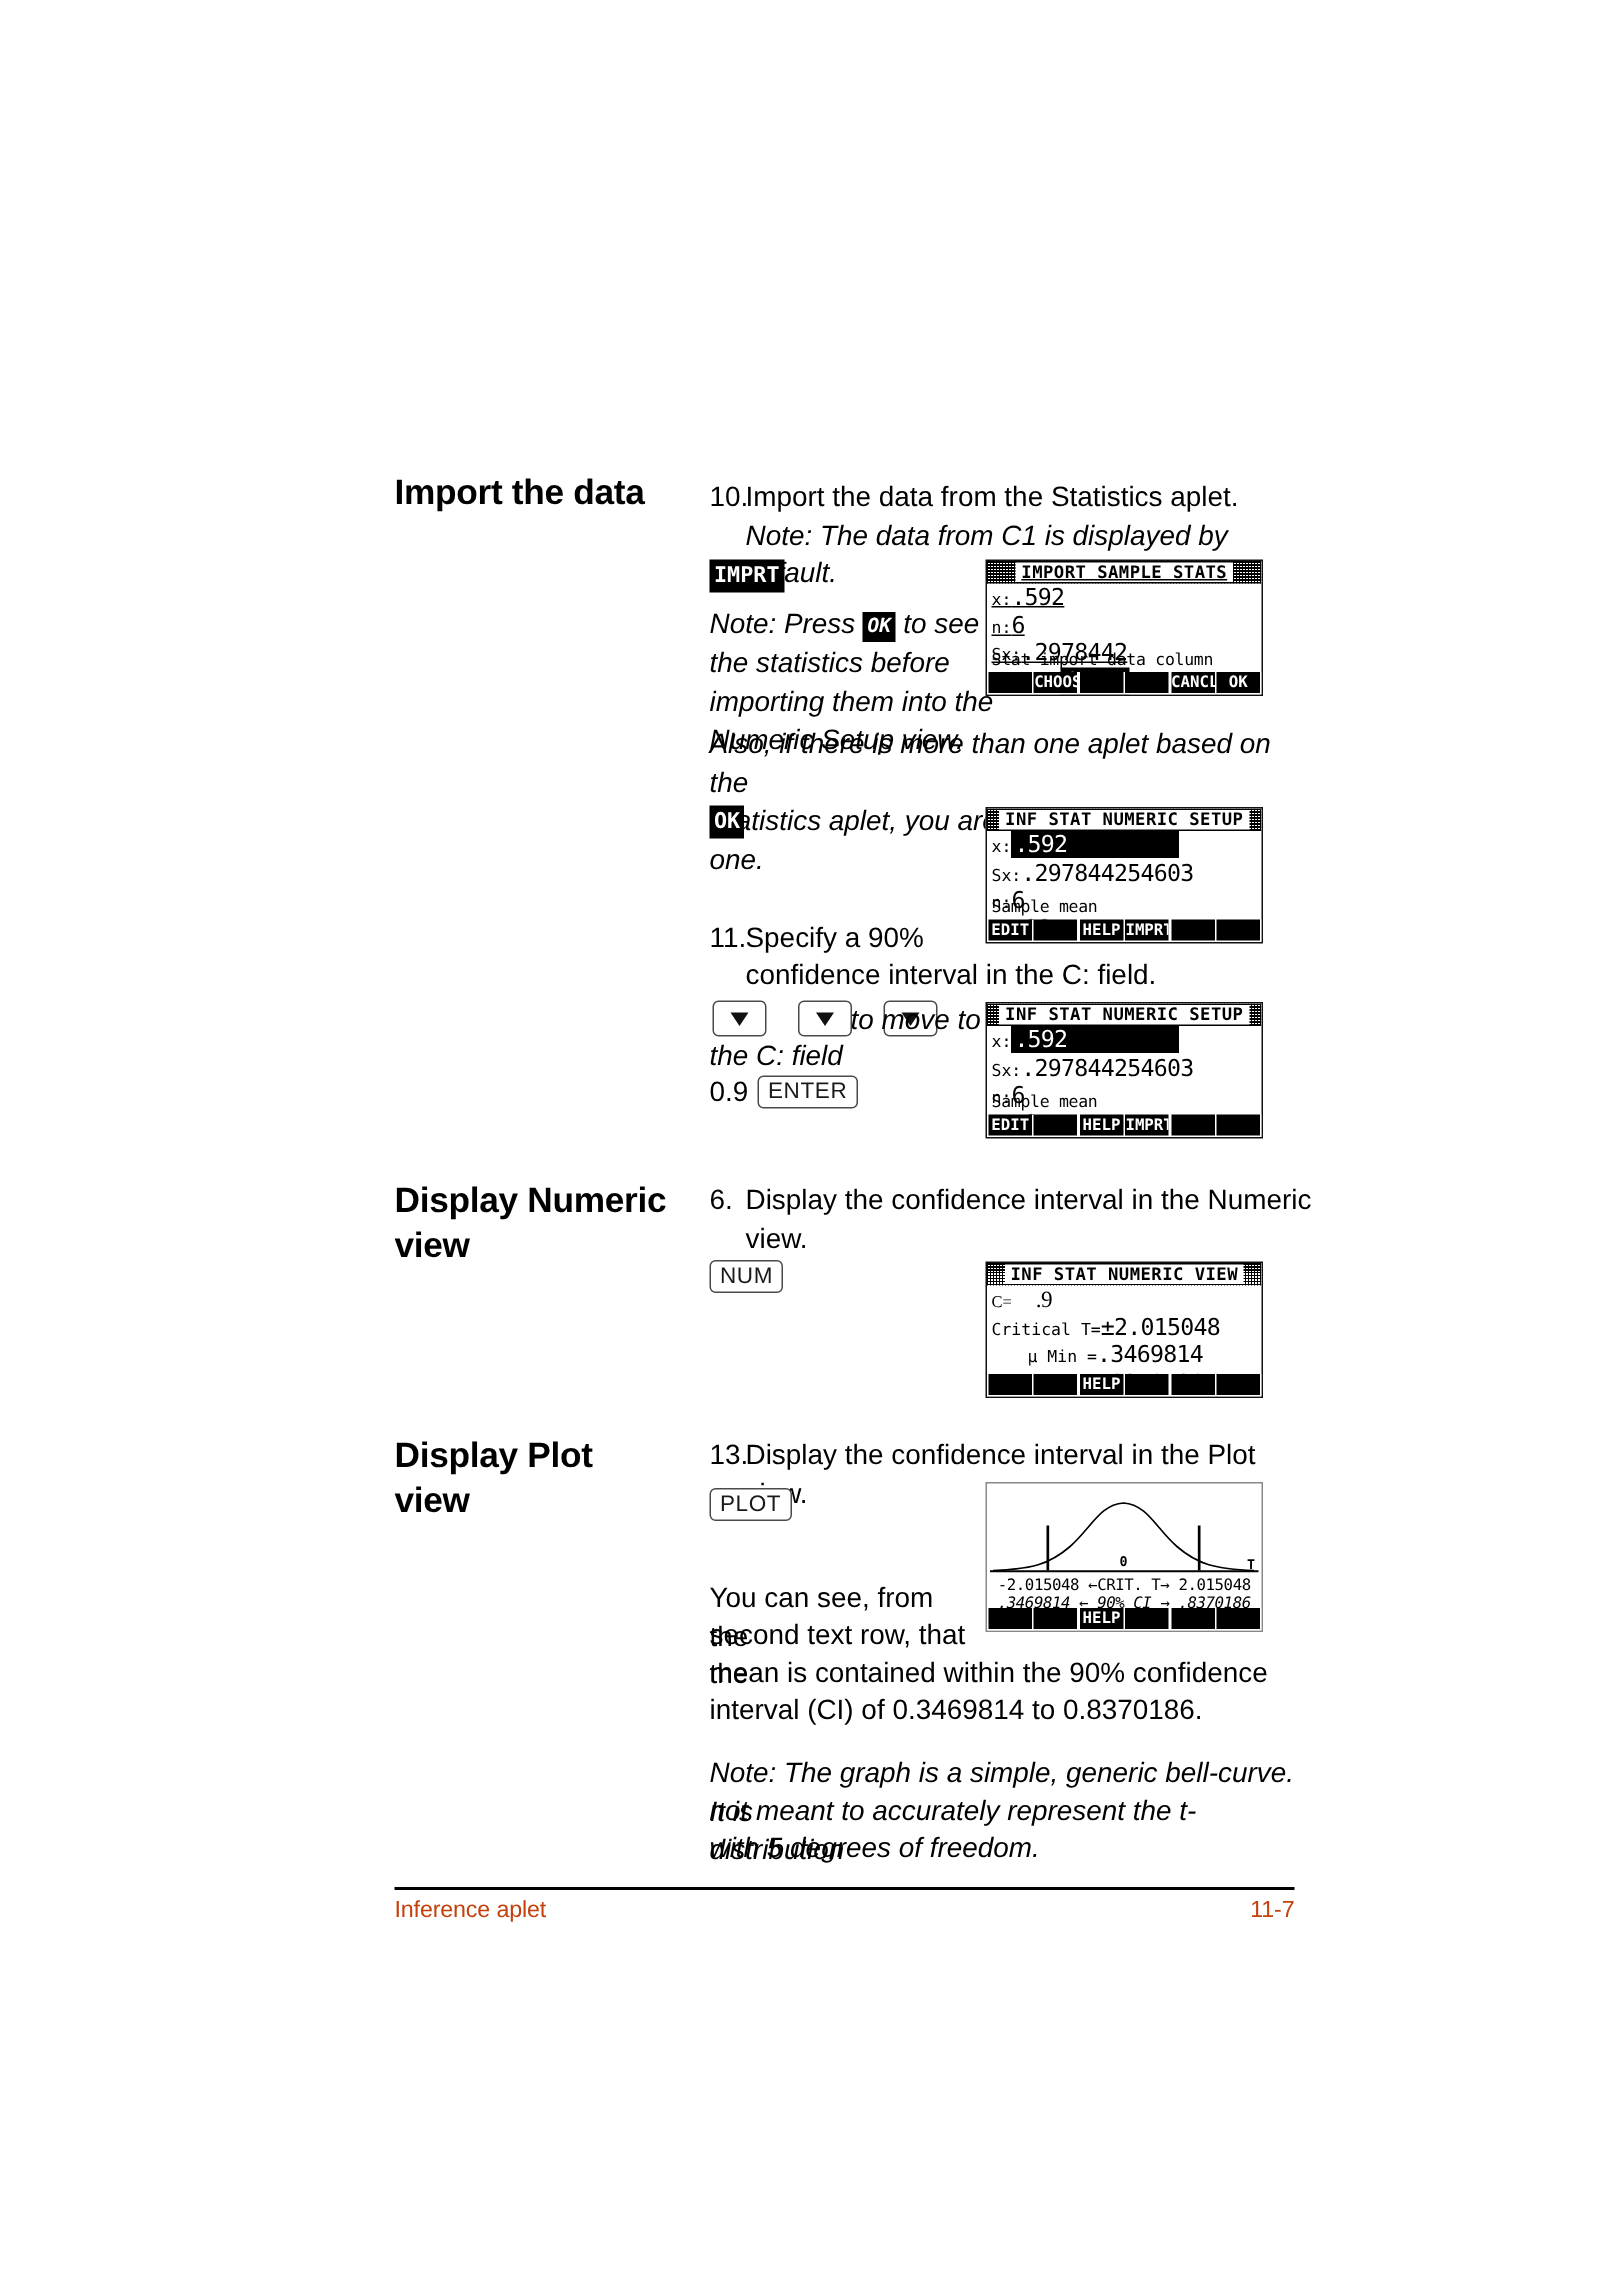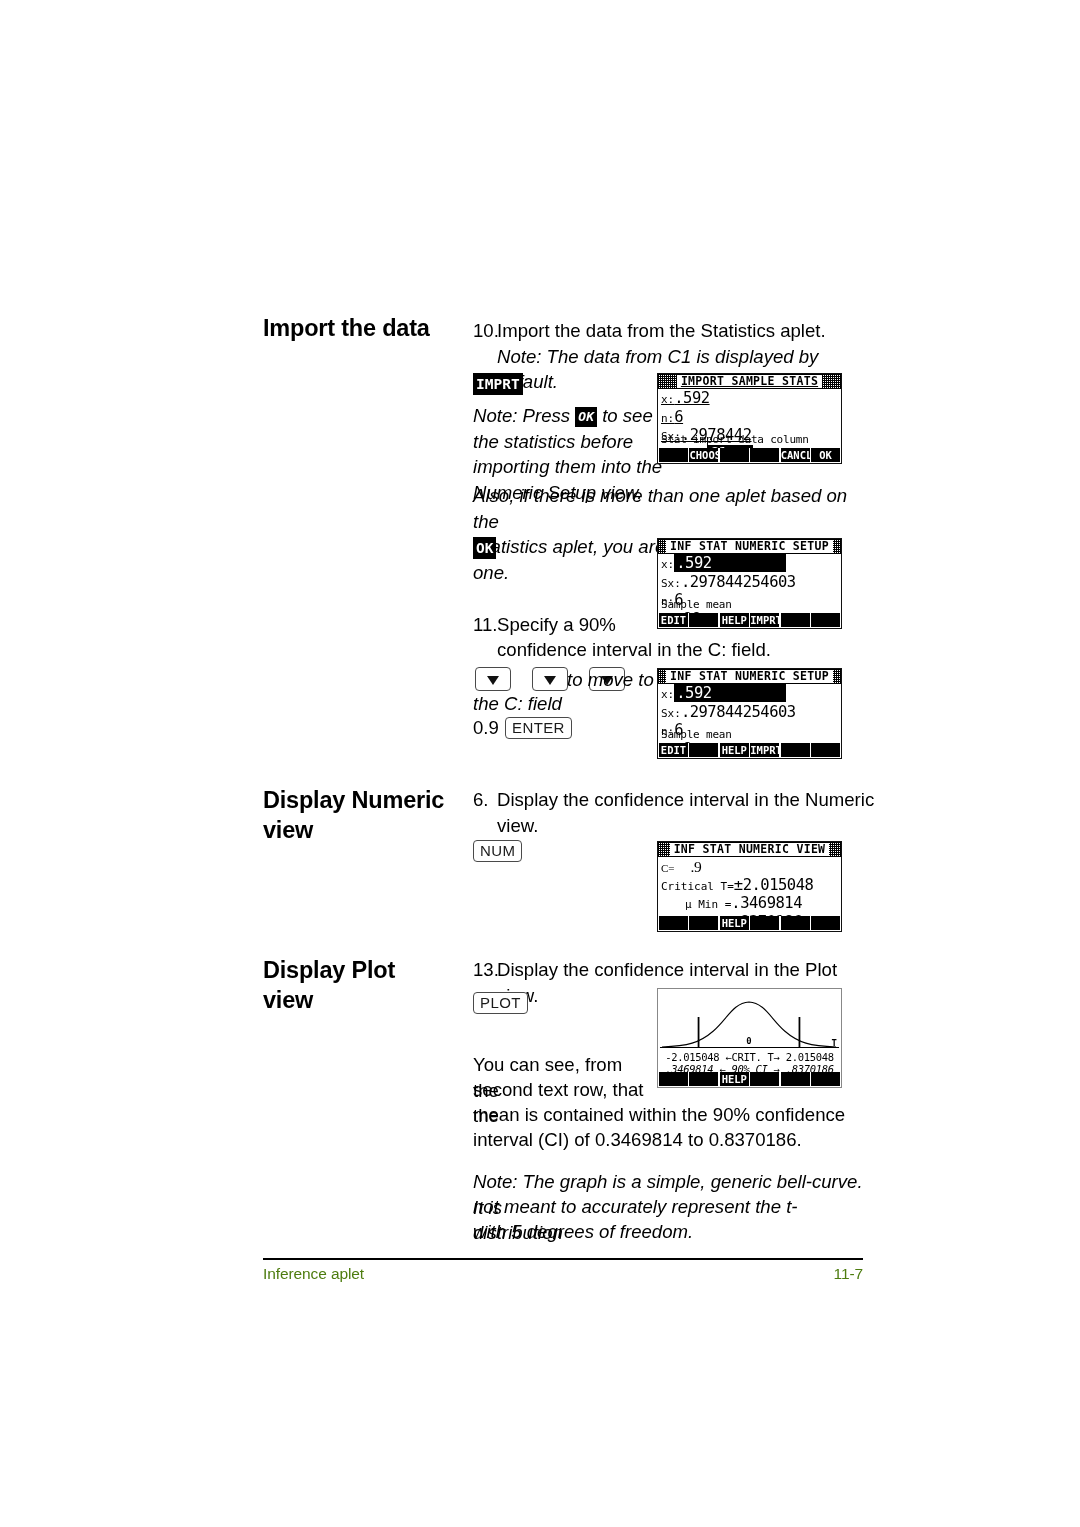--- a/index.html
+++ b/index.html
@@ -192,21 +192,21 @@
   #footer-rule {
     position: absolute;
     left: 263px; top: 1258px;
     width: 600px; height: 1.6px;
     background: #000;
   }
   .footer-txt {
     position: absolute;
     font-size: 15.5px;
     line-height: 20px;
-    color: #4d7c0f;
+    color: #c2410c;
     letter-spacing: -0.1px;
   }
 </style>
 </head>
 <body>
 
 <div id="page">
 
   <div class="sec-head" style="left:263px; top:313px;">Import the data</div>
 

